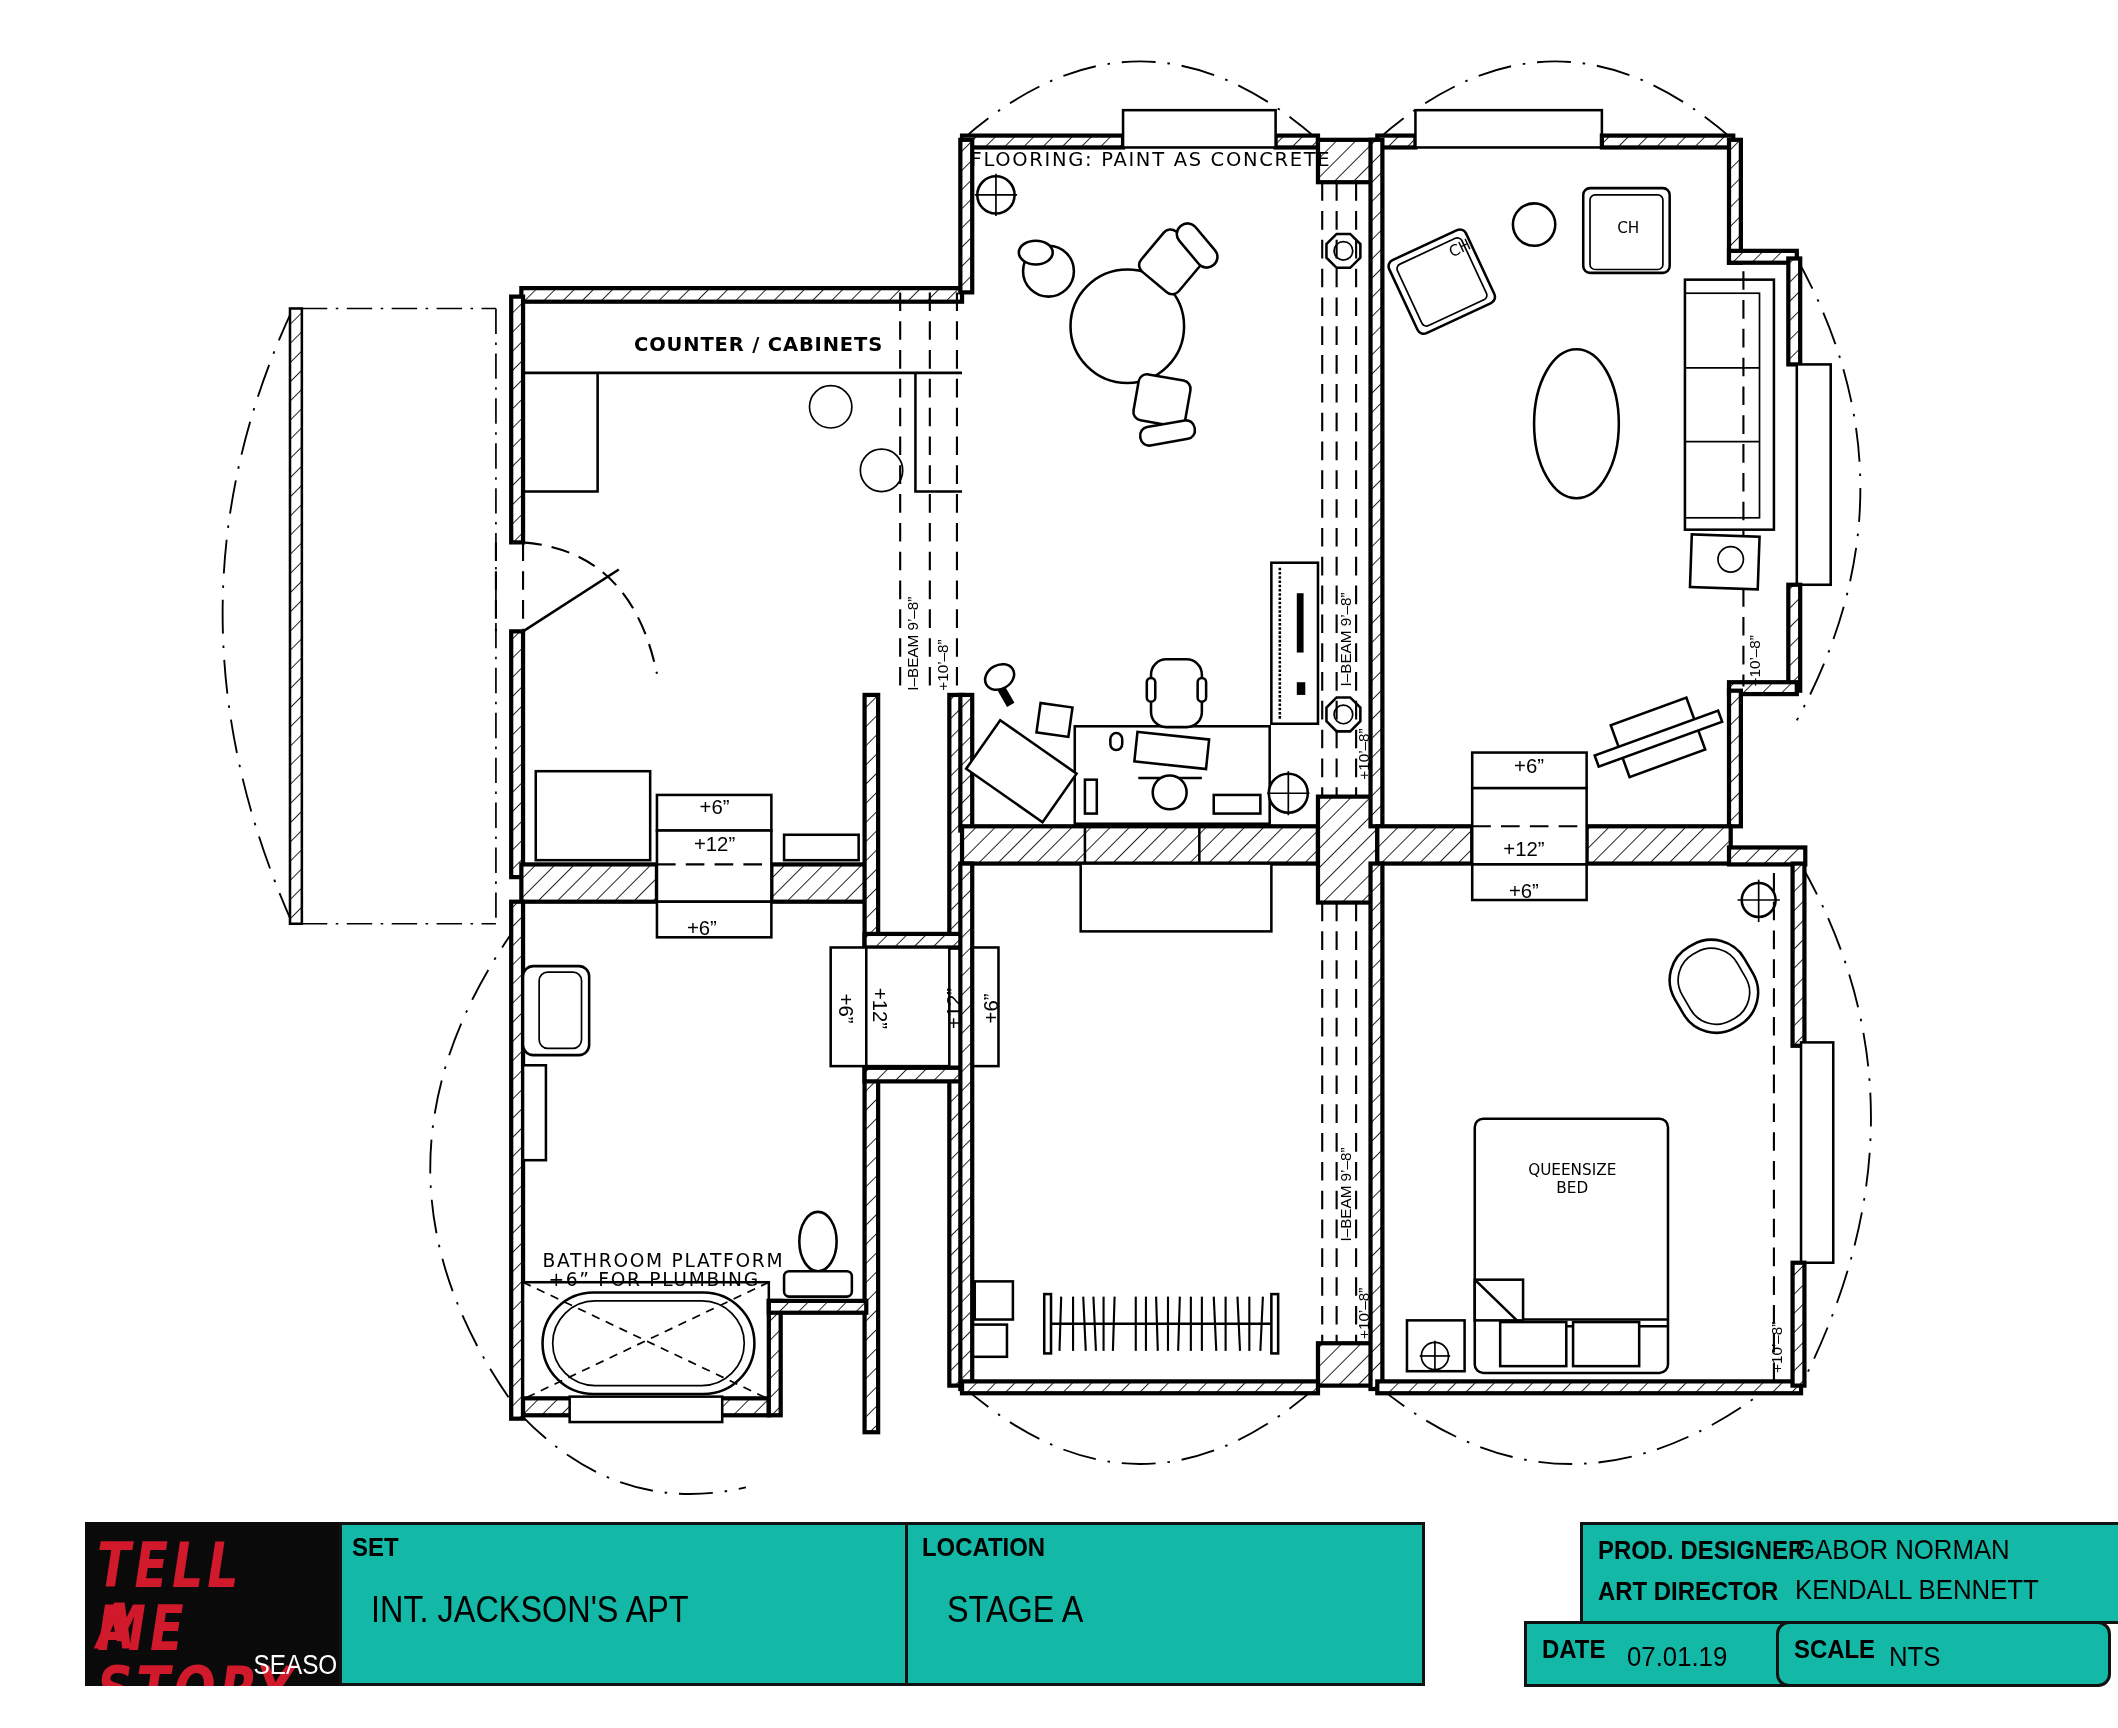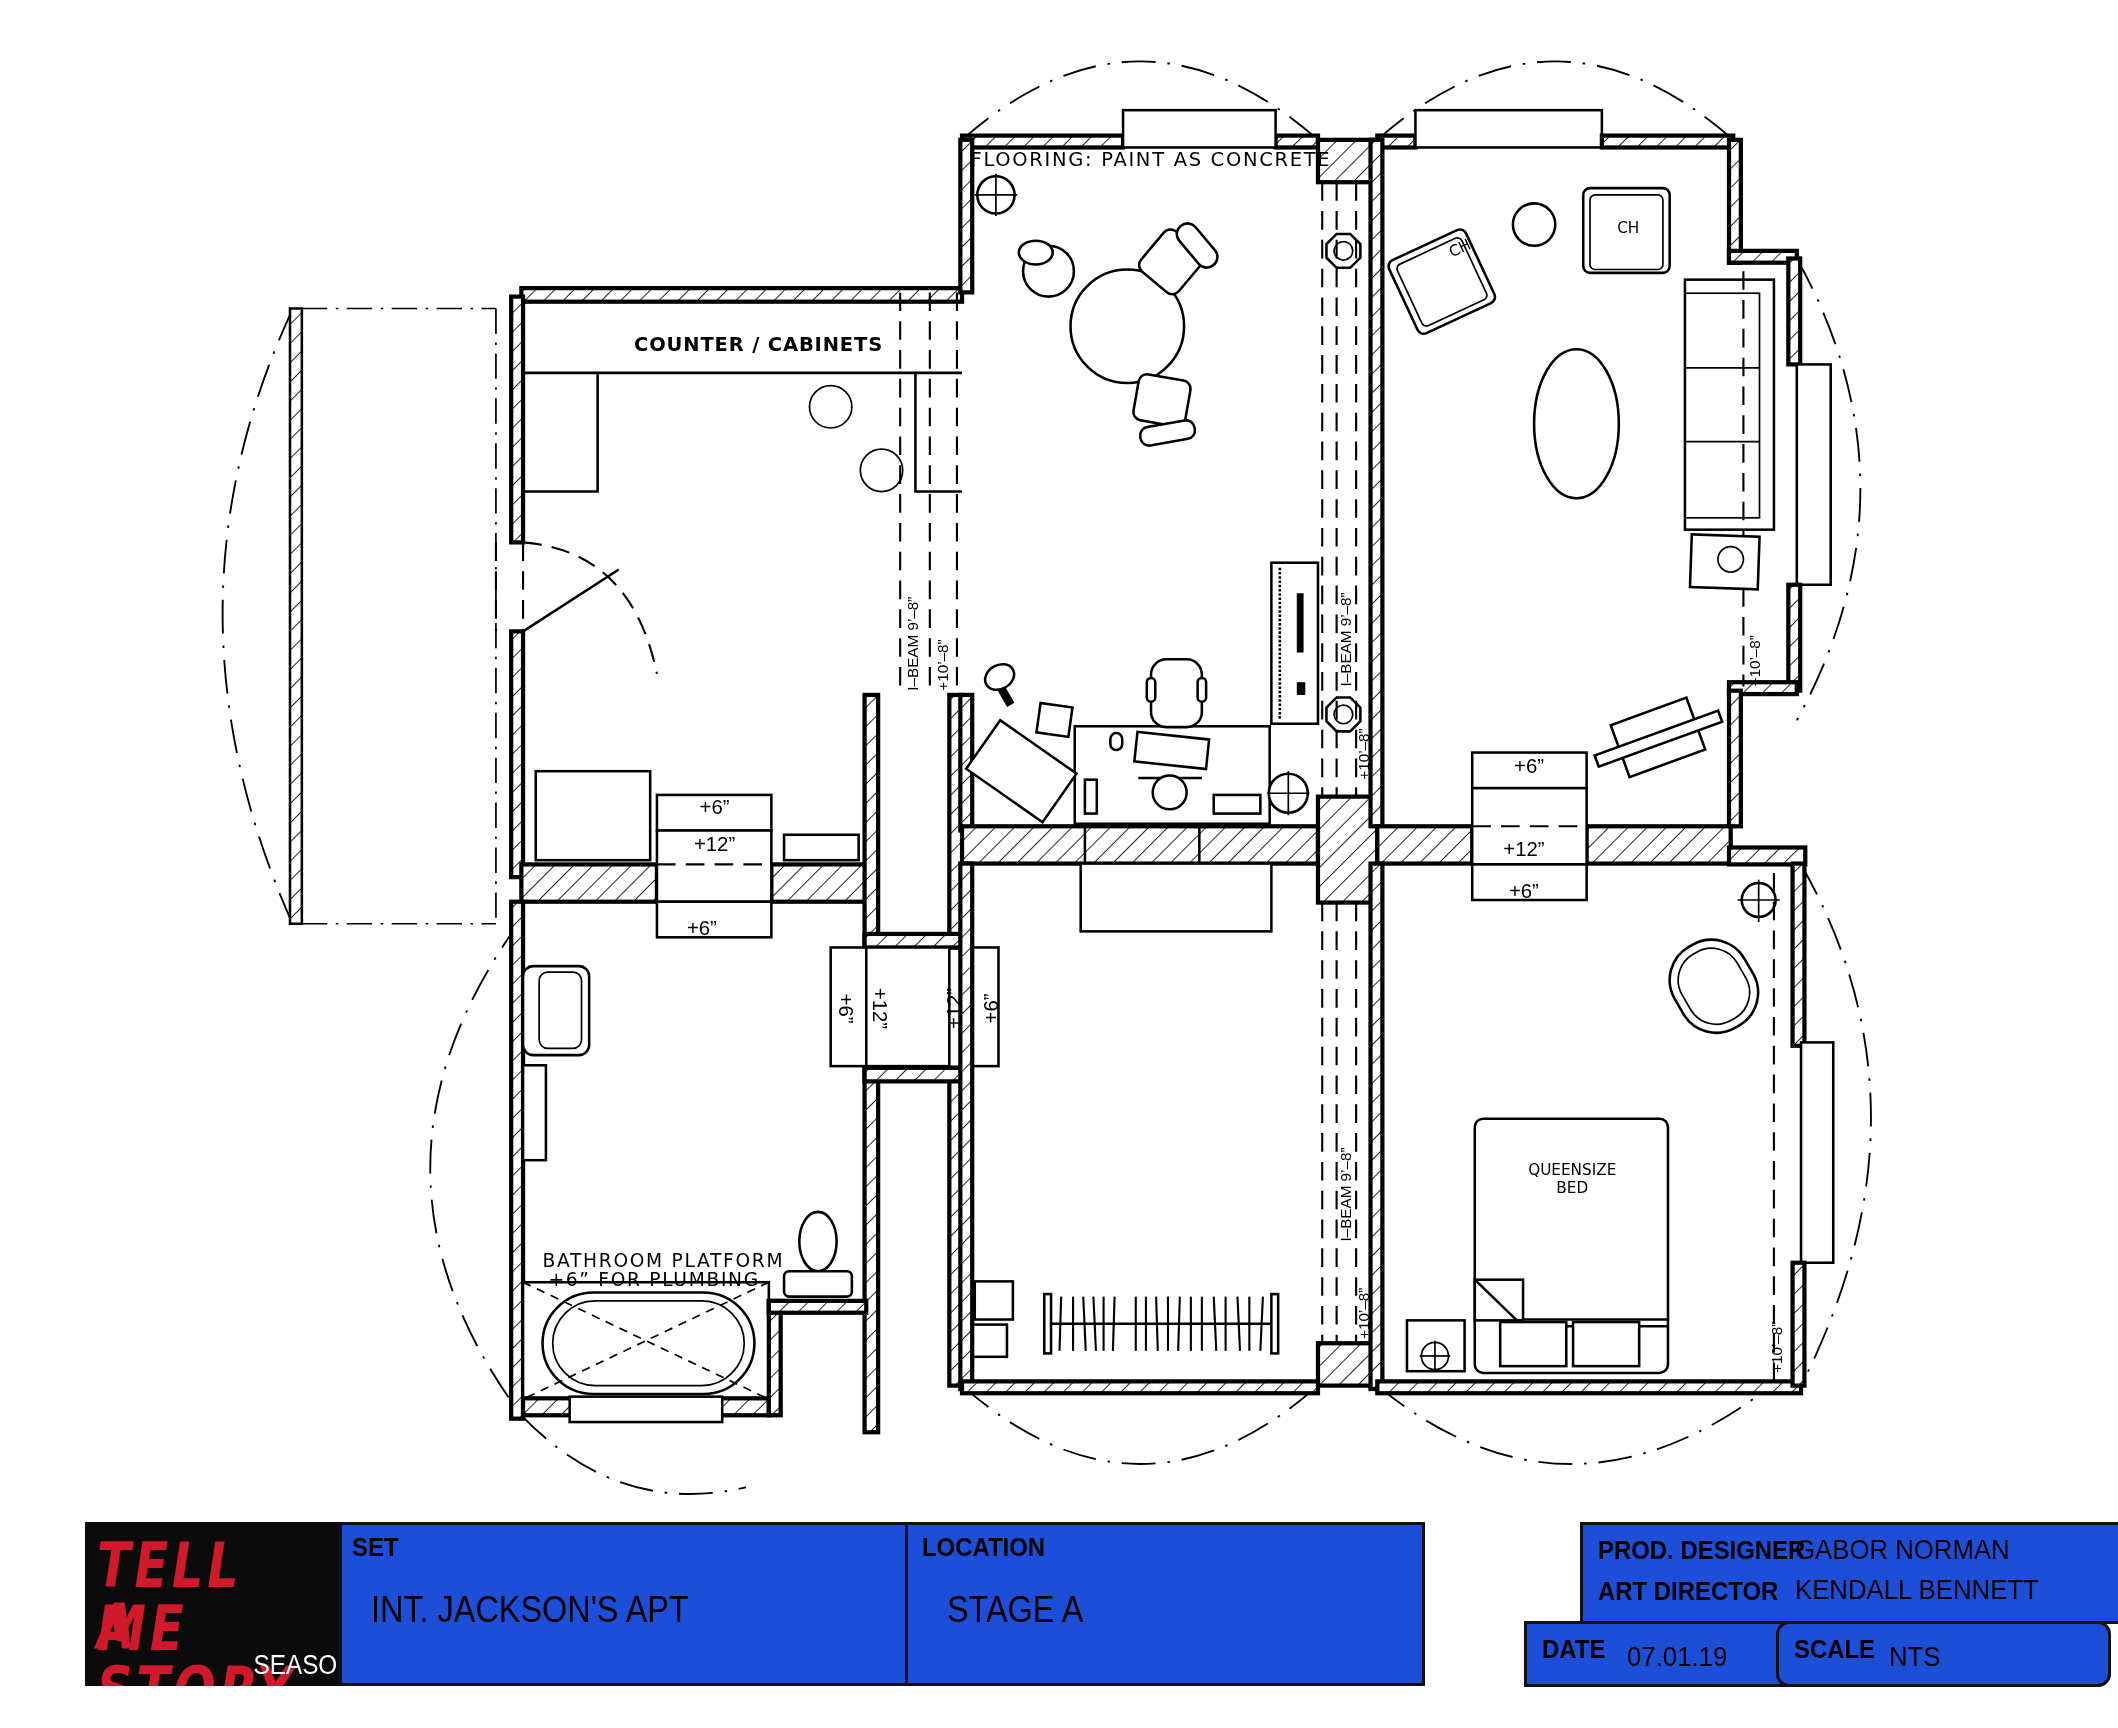--- a/index.html
+++ b/index.html
@@ -8,21 +8,21 @@
   .w{fill:url(#hatch);stroke:#000;stroke-width:5;}
   .wt{fill:url(#hatch);stroke:#000;stroke-width:3;}
   .ln{fill:none;stroke:#000;stroke-width:3;}
   .thin{fill:none;stroke:#000;stroke-width:2;}
   .dash{fill:none;stroke:#000;stroke-width:2.5;stroke-dasharray:22 12;}
   .dashdot{fill:none;stroke:#000;stroke-width:2.2;stroke-dasharray:40 14 3 14;}
   .fur{fill:#fff;stroke:#000;stroke-width:3;}
   .cad{font-family:"DejaVu Sans",sans-serif;fill:#000;}
   .lbl{font-family:"Liberation Sans",sans-serif;fill:#000;}
   
-  .tb{position:absolute;border:3.4px solid #111;box-sizing:border-box;background:#1d4ed8;}
+  .tb{position:absolute;border:3.4px solid #111;box-sizing:border-box;background:#14b8a6;}
   .tb-head{position:absolute;font-weight:bold;font-size:26px;color:#000;font-family:"Liberation Sans",sans-serif;letter-spacing:0px;transform:scaleX(0.92);transform-origin:left;}
   .tb-val{position:absolute;font-size:36px;color:#000;font-family:"Liberation Sans",sans-serif;transform:scaleX(0.9);transform-origin:left;}
   .tb-val-sm{position:absolute;font-size:28px;color:#000;font-family:"Liberation Sans",sans-serif;transform:scaleX(0.92);transform-origin:left;}
   .logo{position:absolute;left:41px;top:1522px;width:300px;height:164px;background:#0a0a0a;overflow:hidden;margin-left:44px;}
   .logo-line{position:absolute;color:#d0192b;font-family:"DejaVu Sans",sans-serif;font-weight:bold;font-style:italic;font-size:63px;letter-spacing:5.1px;transform:scaleX(0.78);transform-origin:left;line-height:1;}
   .logo-season{position:absolute;right:10.2px;bottom:5.1px;color:#fff;font-family:"Liberation Sans",sans-serif;font-size:27px;transform:scaleX(0.9);transform-origin:right;}
 </style>
 </head>
 <body>
 

